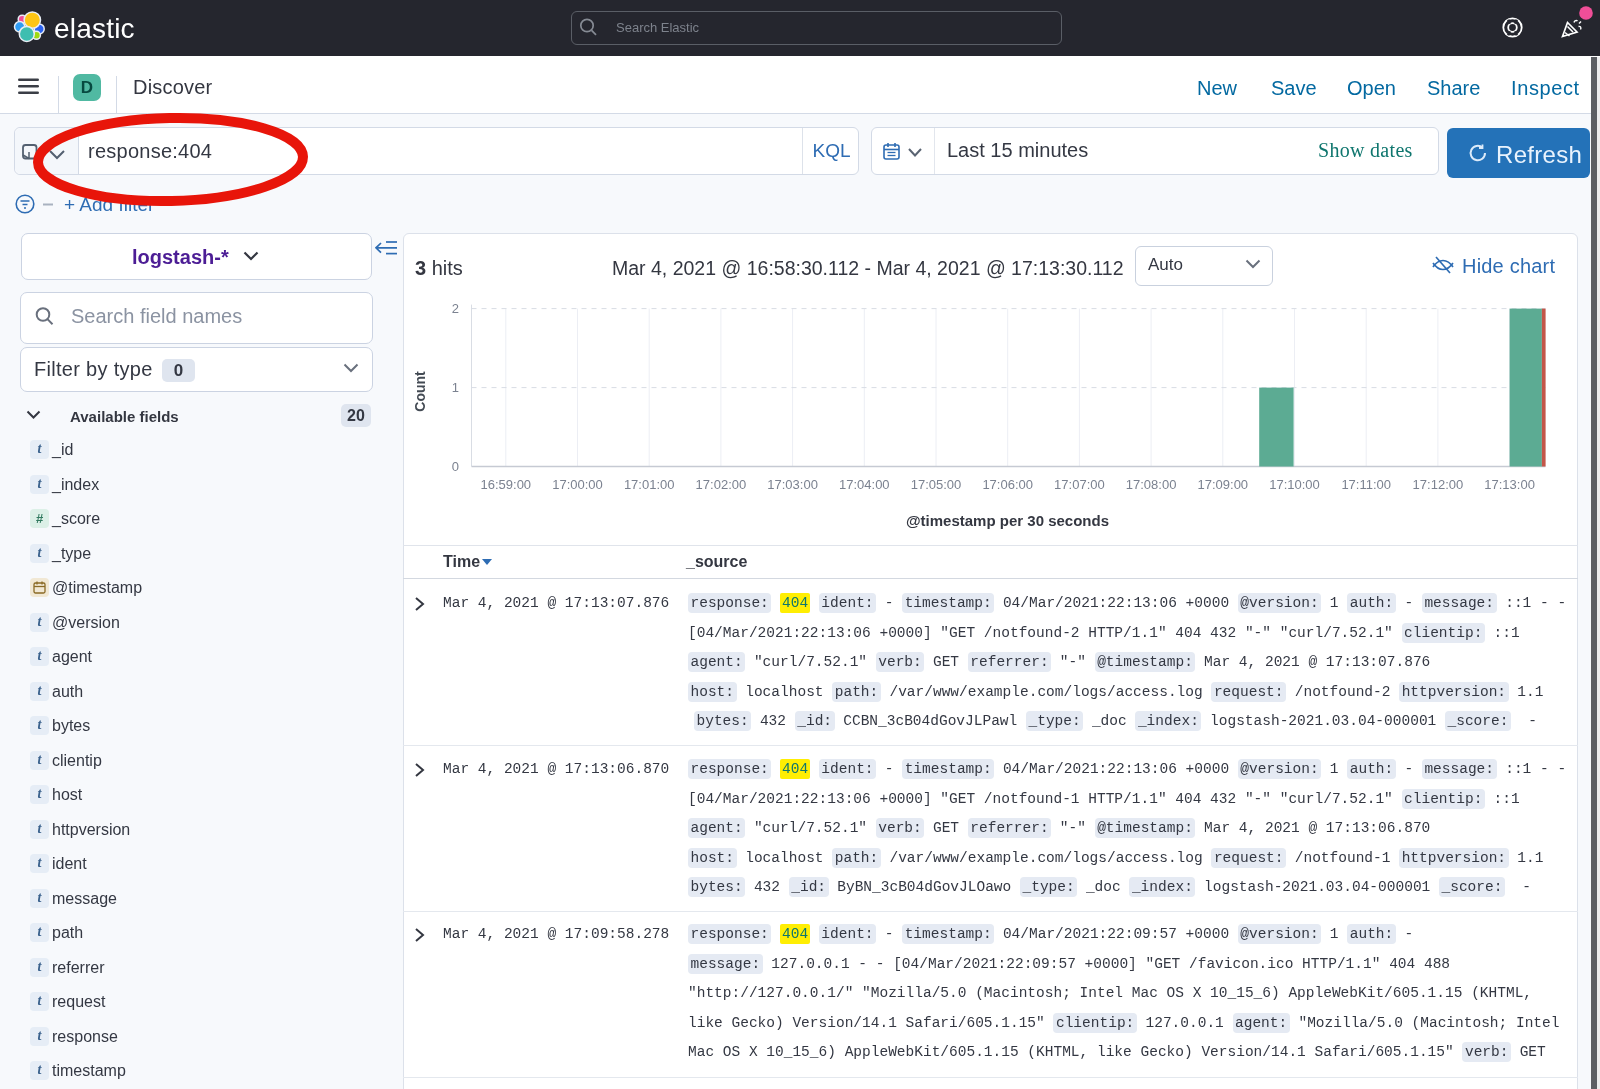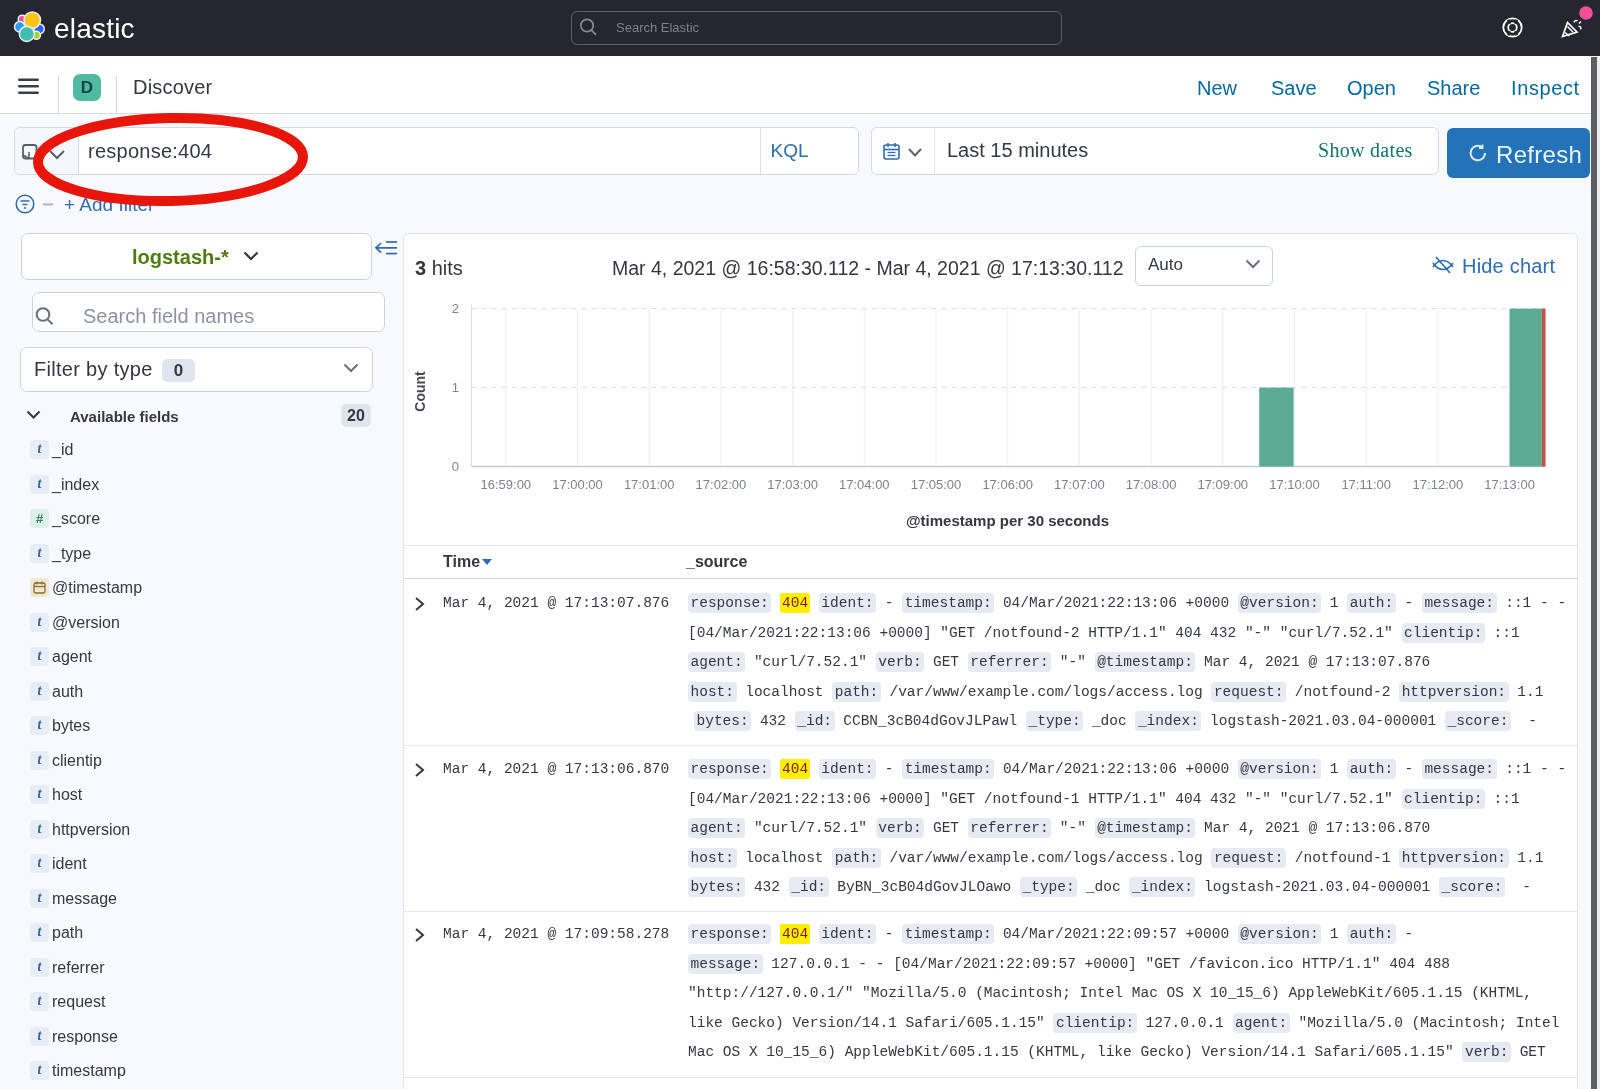--- a/index.html
+++ b/index.html
@@ -18,34 +18,34 @@
   .vsep { position:absolute; top:76px; width:1px; height:38px; background:#d3dae6; }
   #dbadge { position:absolute; left:73px; top:74px; width:28px; height:27px; border-radius:7px; background:#50b9a2; color:#074a40; font-weight:bold; font-size:17px; text-align:center; line-height:27px; }
   #disc { position:absolute; left:133px; top:76px; font-size:20px; color:#343741; letter-spacing:0.2px; }
   .tlink { position:absolute; top:77px; font-size:20px; color:#0369a1; }
 
   
   #qregion { position:absolute; left:0; top:114px; width:1600px; height:975px; background:#f7f9fc; }
   #qbox { position:absolute; left:14px; top:127px; width:845px; height:48px; background:#fff; border:1px solid #d3dae6; border-radius:6px; }
   #qprep { position:absolute; left:0; top:0; width:64px; height:46px; background:#f4f7fb; border-right:1px solid #d3dae6; border-radius:6px 0 0 6px; }
   #qtext { position:absolute; left:73px; top:12px; font-size:20px; color:#343843; letter-spacing:0.25px; }
-  #kql { position:absolute; left:745px; top:0; width:58px; height:46px; border-left:1px solid #dde2ea; font-size:19px; color:#2e6cb3; text-align:center; line-height:46px; }
+  #kql { position:absolute; left:787px; top:0; width:58px; height:46px; border-left:1px solid #dde2ea; font-size:19px; color:#2e6cb3; text-align:center; line-height:46px; }
   #dpick { position:absolute; left:871px; top:127px; width:568px; height:48px; background:#fff; border:1px solid #d3dae6; border-radius:6px; }
   #dsep { position:absolute; left:934px; top:128px; width:1px; height:46px; background:#e2e6ed; }
   #last15 { position:absolute; left:947px; top:139px; font-size:20px; color:#343843; }
   #showdates { position:absolute; left:1318px; top:139px; font-size:20px; color:#0f766e; letter-spacing:0.3px;font-family:Liberation Serif, serif; }
   #refresh { position:absolute; left:1447px; top:128px; width:143px; height:50px; background:#2472b8; border-radius:6px; }
   #refresh span { position:absolute; left:49px; top:13px; font-size:24px; color:#e9f3fd; letter-spacing:0.3px; }
   #addfilter { position:absolute; left:64px; top:194px; font-size:19px; color:#2e6cb3; }
 
   
   .sbox { position:absolute; background:#fff; border:1px solid #cbd3e2; border-radius:7px; }
   #idxbox { left:21px; top:233px; width:351px; height:47px; }
-  #idxbox span { position:absolute; left:110px; top:12px; font-size:20px; font-weight:bold; color:#4d7c0f; }
-  #fsearch { left:32px; top:292px; width:353px; height:40px; }
+  #idxbox span { position:absolute; left:110px; top:12px; font-size:20px; font-weight:bold; color:#4c1d95; }
+  #fsearch { left:20px; top:292px; width:353px; height:52px; }
   #fsearch span { position:absolute; left:50px; top:12px; font-size:20px; color:#8b93a2; }
   #ftype { left:20px; top:347px; width:353px; height:45px;padding-left:44px; }
   #ftype .lbl { position:absolute; left:13px; top:10px; font-size:20px; color:#343843; letter-spacing:0.3px; }
   .minibadge { position:absolute; background:#dfe5ef; border-radius:5px; font-weight:bold; color:#343843; text-align:center; }
   #avail { position:absolute; left:54px; top:408px; font-size:15px; font-weight:bold; color:#343741;margin-left:16px; }
   .frow { position:absolute; left:52px; font-size:16px; color:#343843; }
   .fbadge { position:absolute; left:30px; width:19px; height:19px; border-radius:4px; text-align:center; }
   .fb-t { background:#e6edf6; color:#3a618c; font:italic bold 14px "Liberation Serif", serif; line-height:18px; }
   .fb-n { background:#dcf0e7; color:#31795f; font:bold 13px "Liberation Sans", sans-serif; line-height:19px; }
   .fb-d { background:#f1e8d4; }
@@ -58,21 +58,21 @@
   #autosel span { position:absolute; left:12px; top:8px; font-size:17px; color:#343843; }
   #hidechart { position:absolute; left:1462px; top:255px; font-size:20px; color:#2e6cb3; letter-spacing:0.2px; }
 
   
   .hline { position:absolute; left:403px; width:1175px; height:1px; }
   #thTime { position:absolute; left:443px; top:553px; font-size:16px; font-weight:bold; color:#343741; }
   #thSrc { position:absolute; left:686px; top:553px; font-size:16px; font-weight:bold; color:#343741; }
   .mono { font-family:"Liberation Mono", monospace; font-size:14.5px; color:#343843; }
   .tline { position:absolute; white-space:nowrap; line-height:29.5px; }
   .kb { background:#e5eaf3; border-radius:4px; padding:2px 2.5px; }
-  mark { background:#ffee03; color:#7f1d1d; padding:2px 2px; border-radius:2px; }
+  mark { background:#ffee03; color:#0f766e; padding:2px 2px; border-radius:2px; }
 
   
   #sbar { position:absolute; left:1591px; top:57px; width:6px; height:1032px; background:#5c5e63; }
   #sbarbg { position:absolute; left:1597px; top:57px; width:3px; height:1032px; background:#ececed; }
 </style>
 </head>
 <body>
 <div id="qregion"></div>
 
 <div id="hdr">

